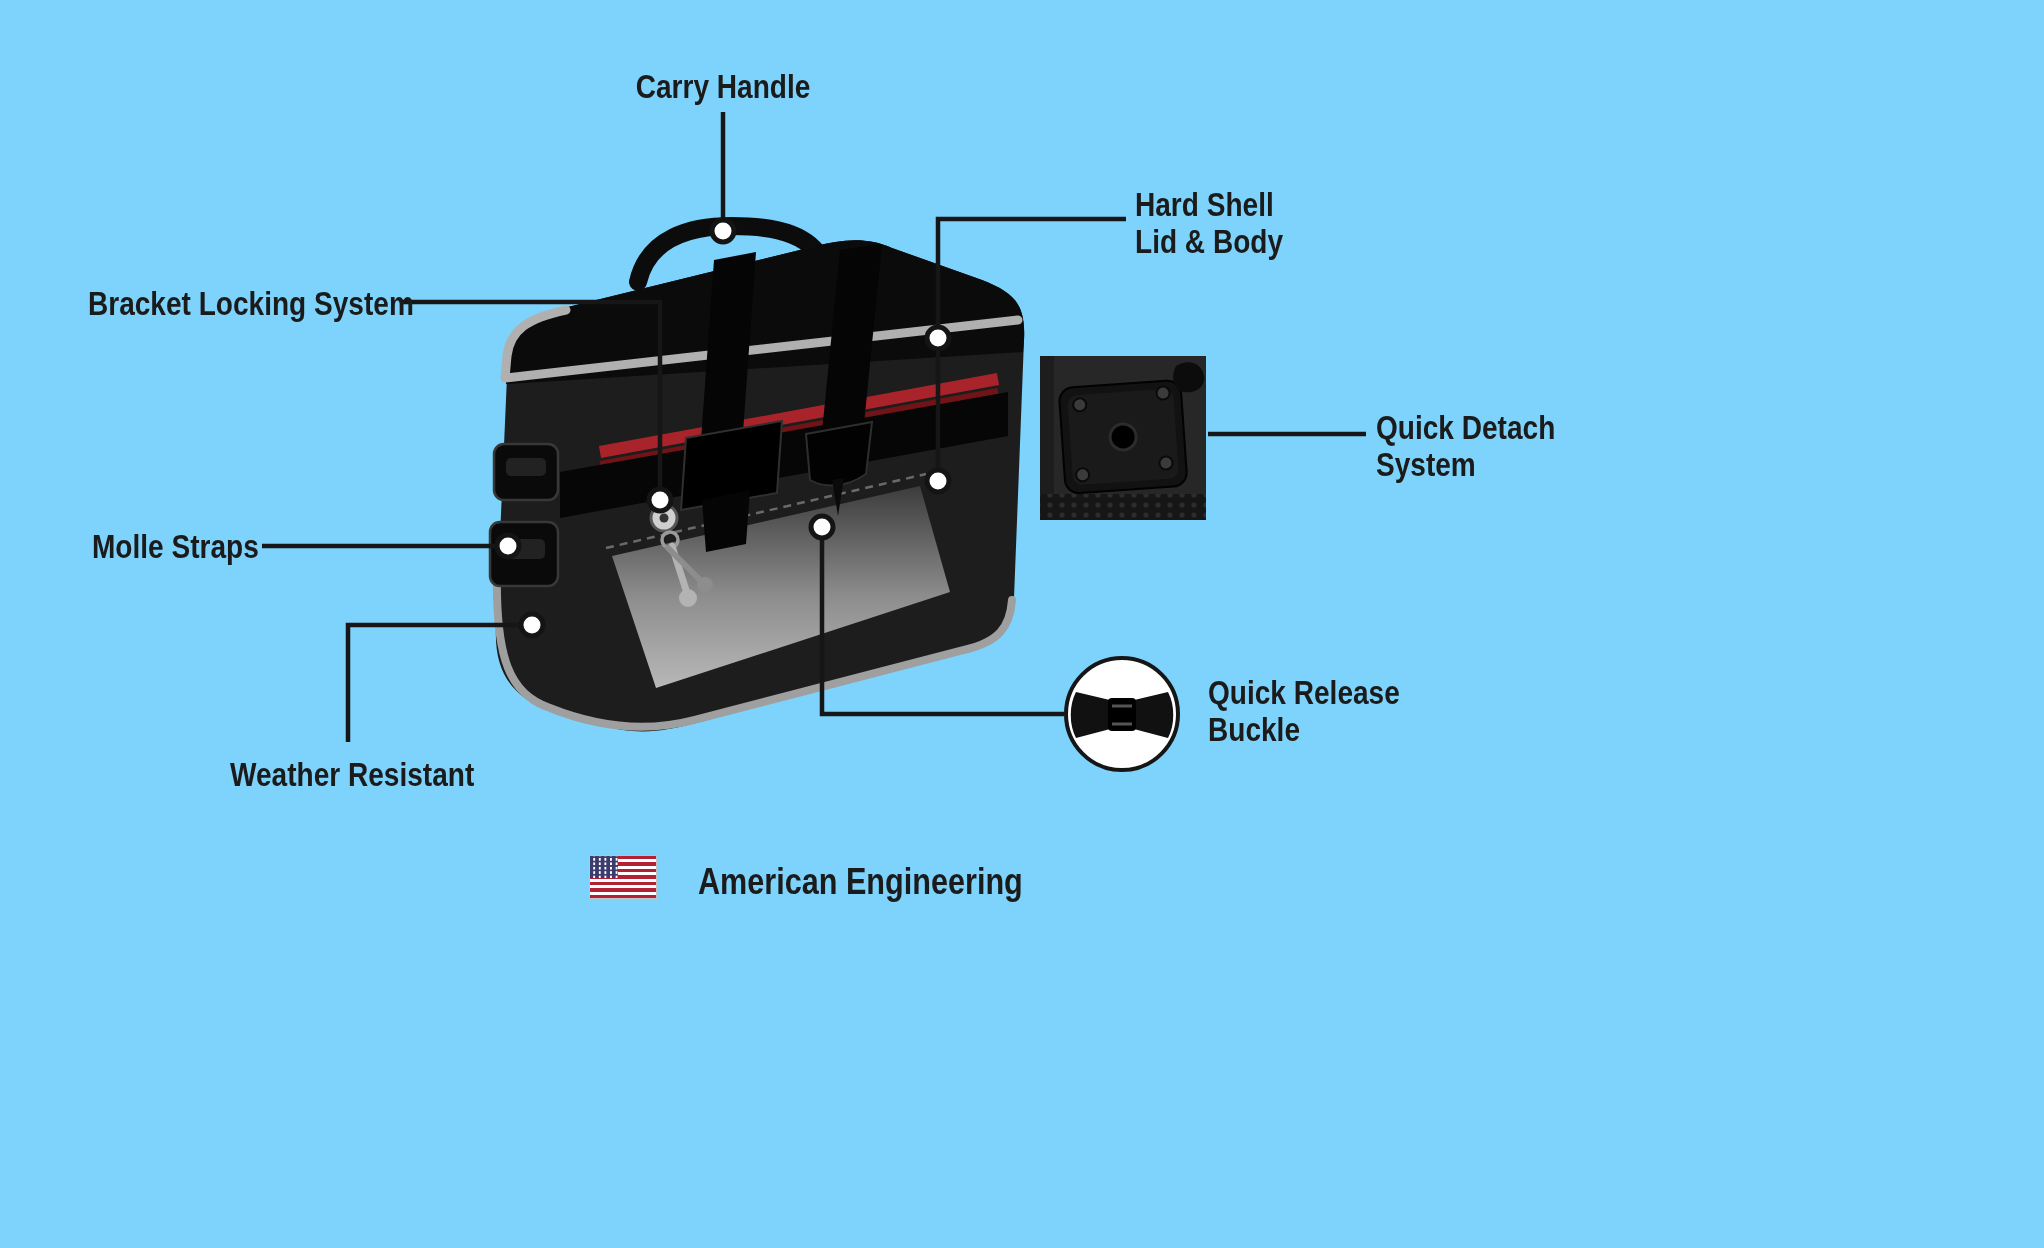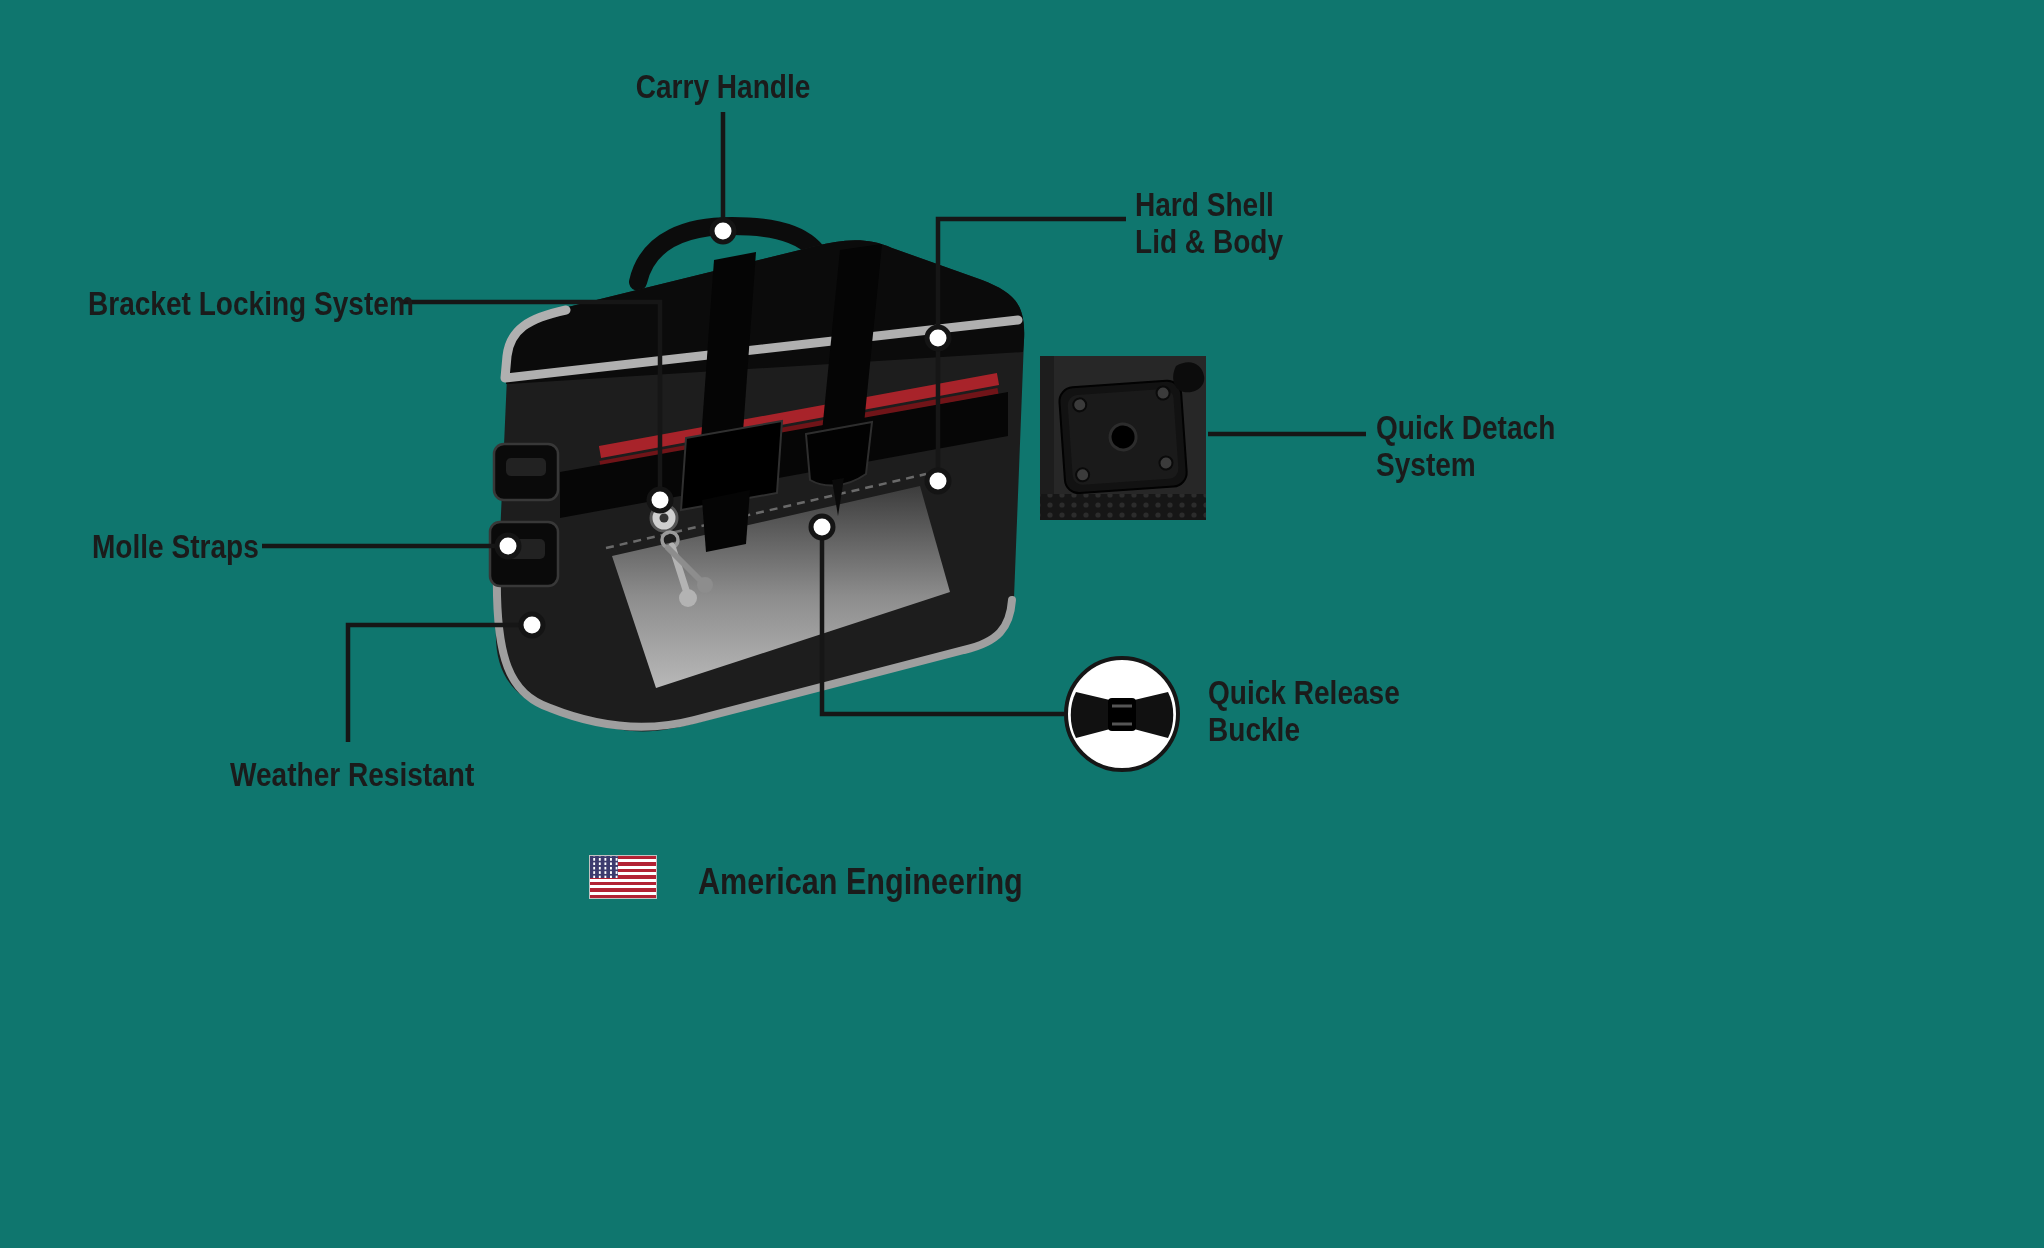--- a/index.html
+++ b/index.html
@@ -1,20 +1,20 @@
 <!DOCTYPE html>
 <html><head>
 <meta charset="utf-8">
 <style>
   html,body{margin:0;padding:0;background:#ffffff;}
   .canvas{
     position:relative;
     width:2044px;
     height:1248px;
-    background:#0f766e;
+    background:#7dd3fc;
     overflow:hidden;
     font-family:"Liberation Sans", sans-serif;
   }
   .art{
     position:absolute;
     left:0;top:0;
     width:2044px;height:1248px;
   }
   .label{
     position:absolute;

